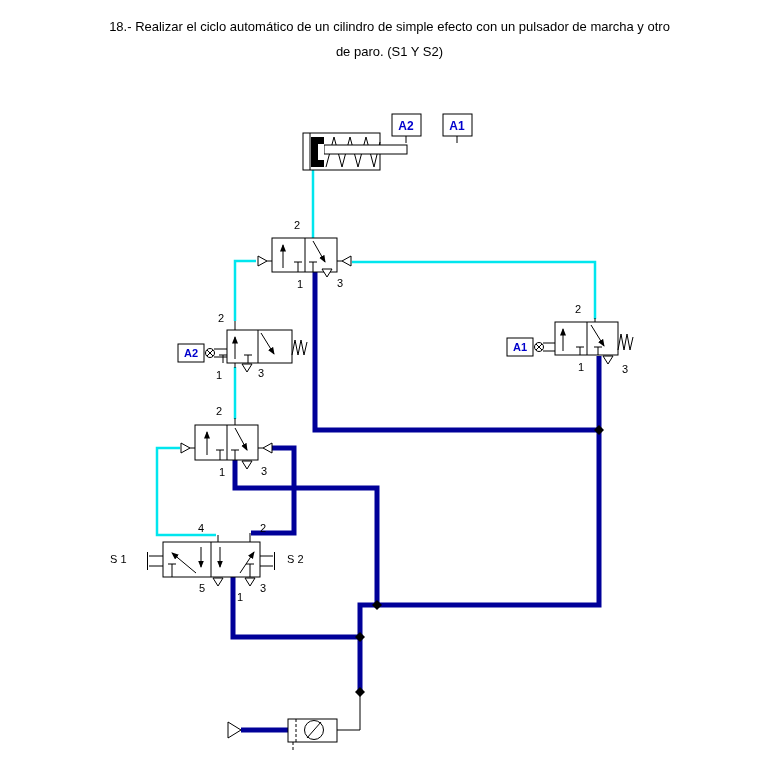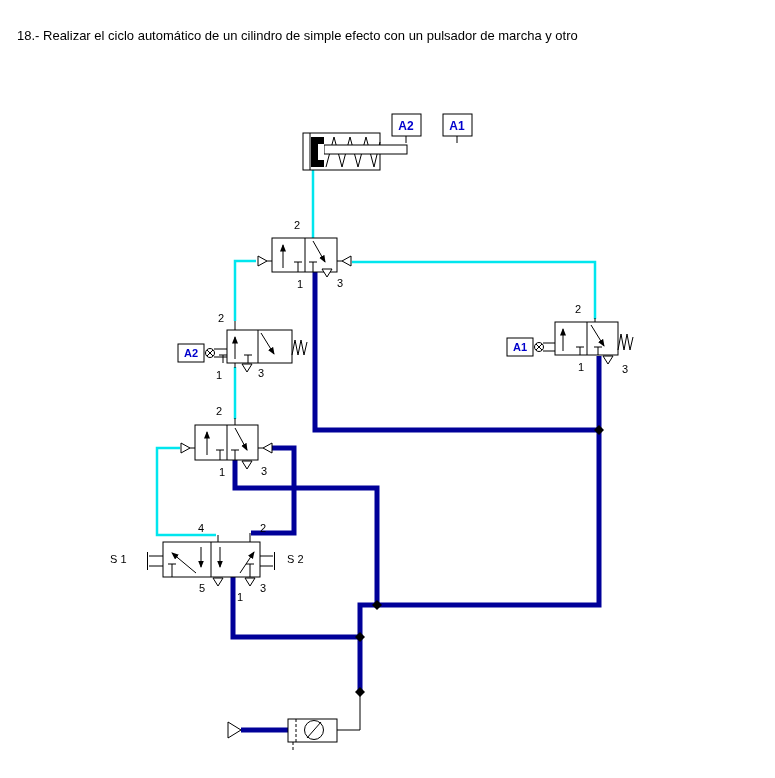--- a/index.html
+++ b/index.html
@@ -1,38 +1,39 @@
 <!DOCTYPE html>
 <html style="--c-signal-line: #00e6ee; --c-pressure-line: #000099; --c-component-line: #000000; --c-tag-text: #0000cc; --c-background: #ffffff;"><head>
 <meta charset="utf-8">
 <style>
   html,body{margin:0;padding:0;background:#fff;}
   #stage{position:relative;width:775px;height:778px;background:var(--c-background,#fff);
          font-family:"Liberation Sans",sans-serif;overflow:hidden;}
-  #title-block{position:absolute;left:17px;top:23px;width:745px;
-               font-size:13px;line-height:25px;color:#000;}
+  #title-block{position:absolute;left:17px;top:14px;width:745px;
+               font-size:13px;line-height:25px;color:#000;text-align:center;}
   svg{position:absolute;left:0;top:0;}
   .ln{stroke:var(--c-component-line,#000);stroke-width:1;fill:none;}
   .fillw{fill:#fff;stroke:var(--c-component-line,#000);stroke-width:1;}
   .blk{fill:var(--c-component-line,#000);stroke:none;}
   .cyan{stroke:var(--c-signal-line,#00e6ee);stroke-width:2.5;fill:none;}
   .navy{stroke:var(--c-pressure-line,#000099);stroke-width:5;fill:none;}
   .dot{fill:#000;stroke:none;}
   .port{font:11px "Liberation Sans",sans-serif;fill:#000;}
   .mid{text-anchor:middle;}
   .tag{font:bold 11px "Liberation Sans",sans-serif;fill:var(--c-tag-text,#0000cc);text-anchor:middle;}
   .cyltag{font:bold 12px "Liberation Sans",sans-serif;fill:var(--c-tag-text,#0000cc);text-anchor:middle;}
   .dash{stroke-dasharray:3,2;}
 </style>
 </head>
 <body>
 
 <div id="stage">
   <div id="title-block">
     <div>18.- Realizar el ciclo automático de un cilindro de simple efecto con un pulsador de marcha y otro</div>
+    <div>de paro. (S1 Y S2)</div>
   </div>
 
   <svg width="775" height="778" viewBox="0 0 775 778">
     <defs>
       <marker id="ah" markerWidth="9" markerHeight="8" refX="6.5" refY="3" orient="auto">
         <path d="M0,0 L7.5,3 L0,6 z" fill="#000"></path>
       </marker>
     </defs>
 
     <g>

